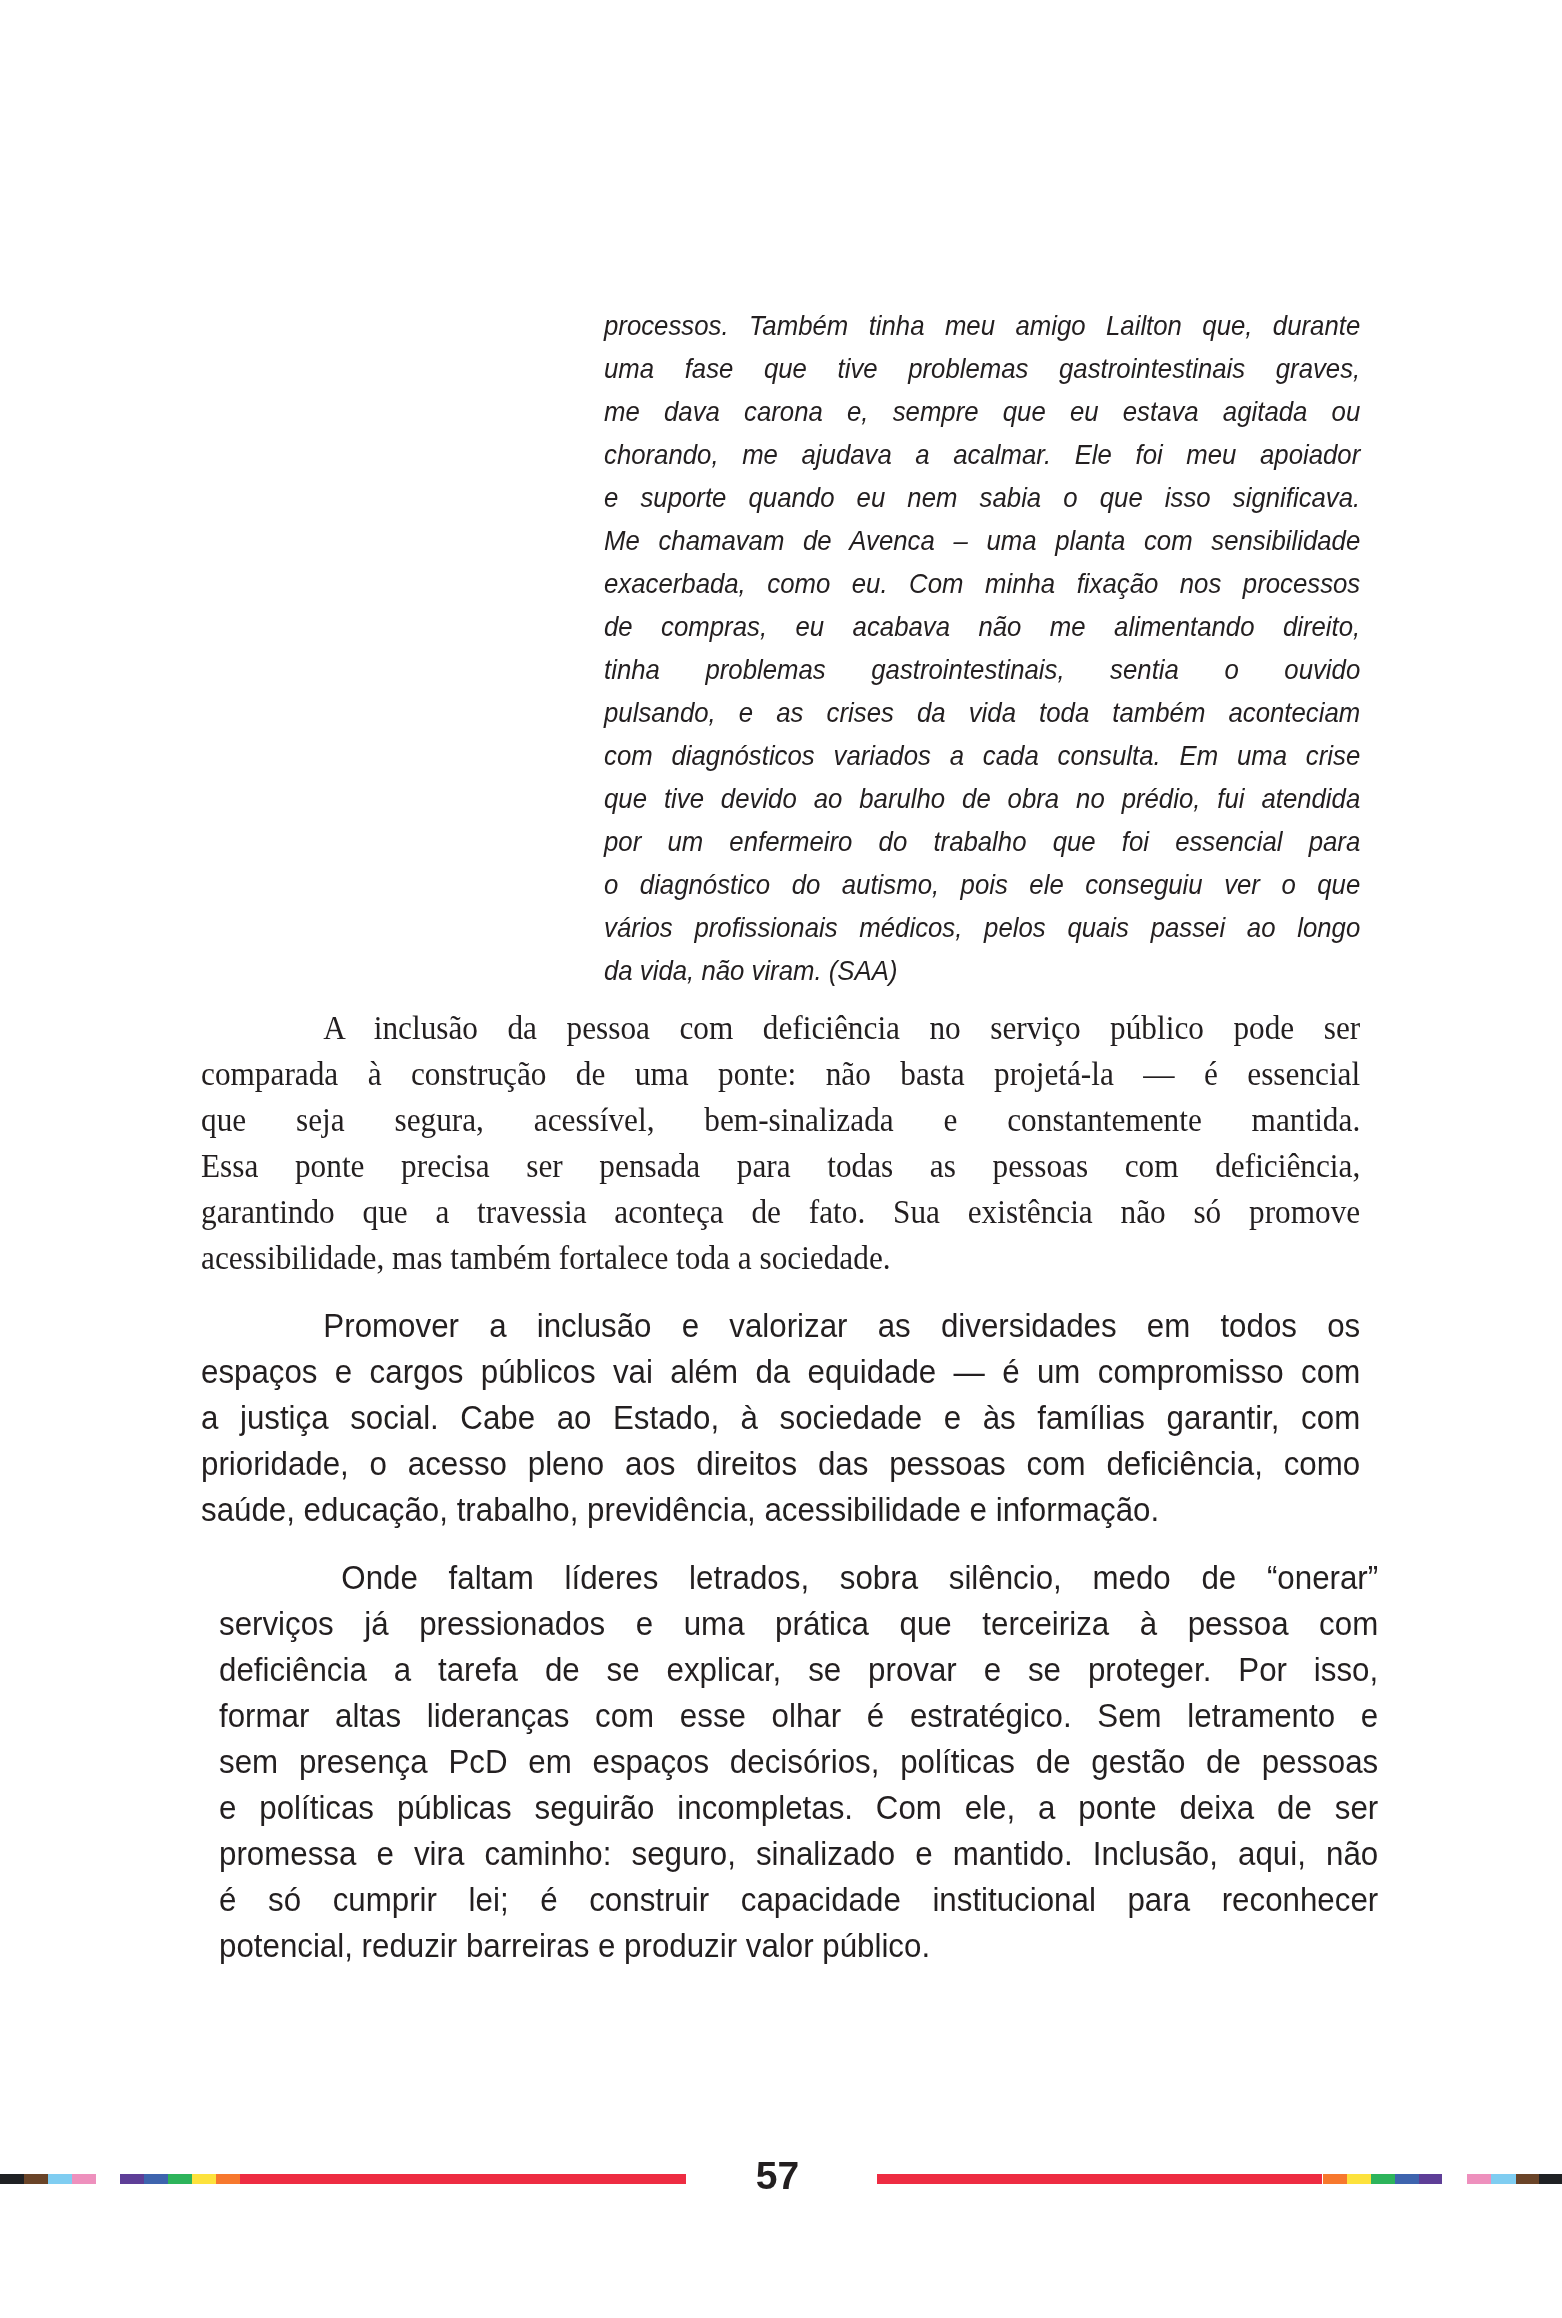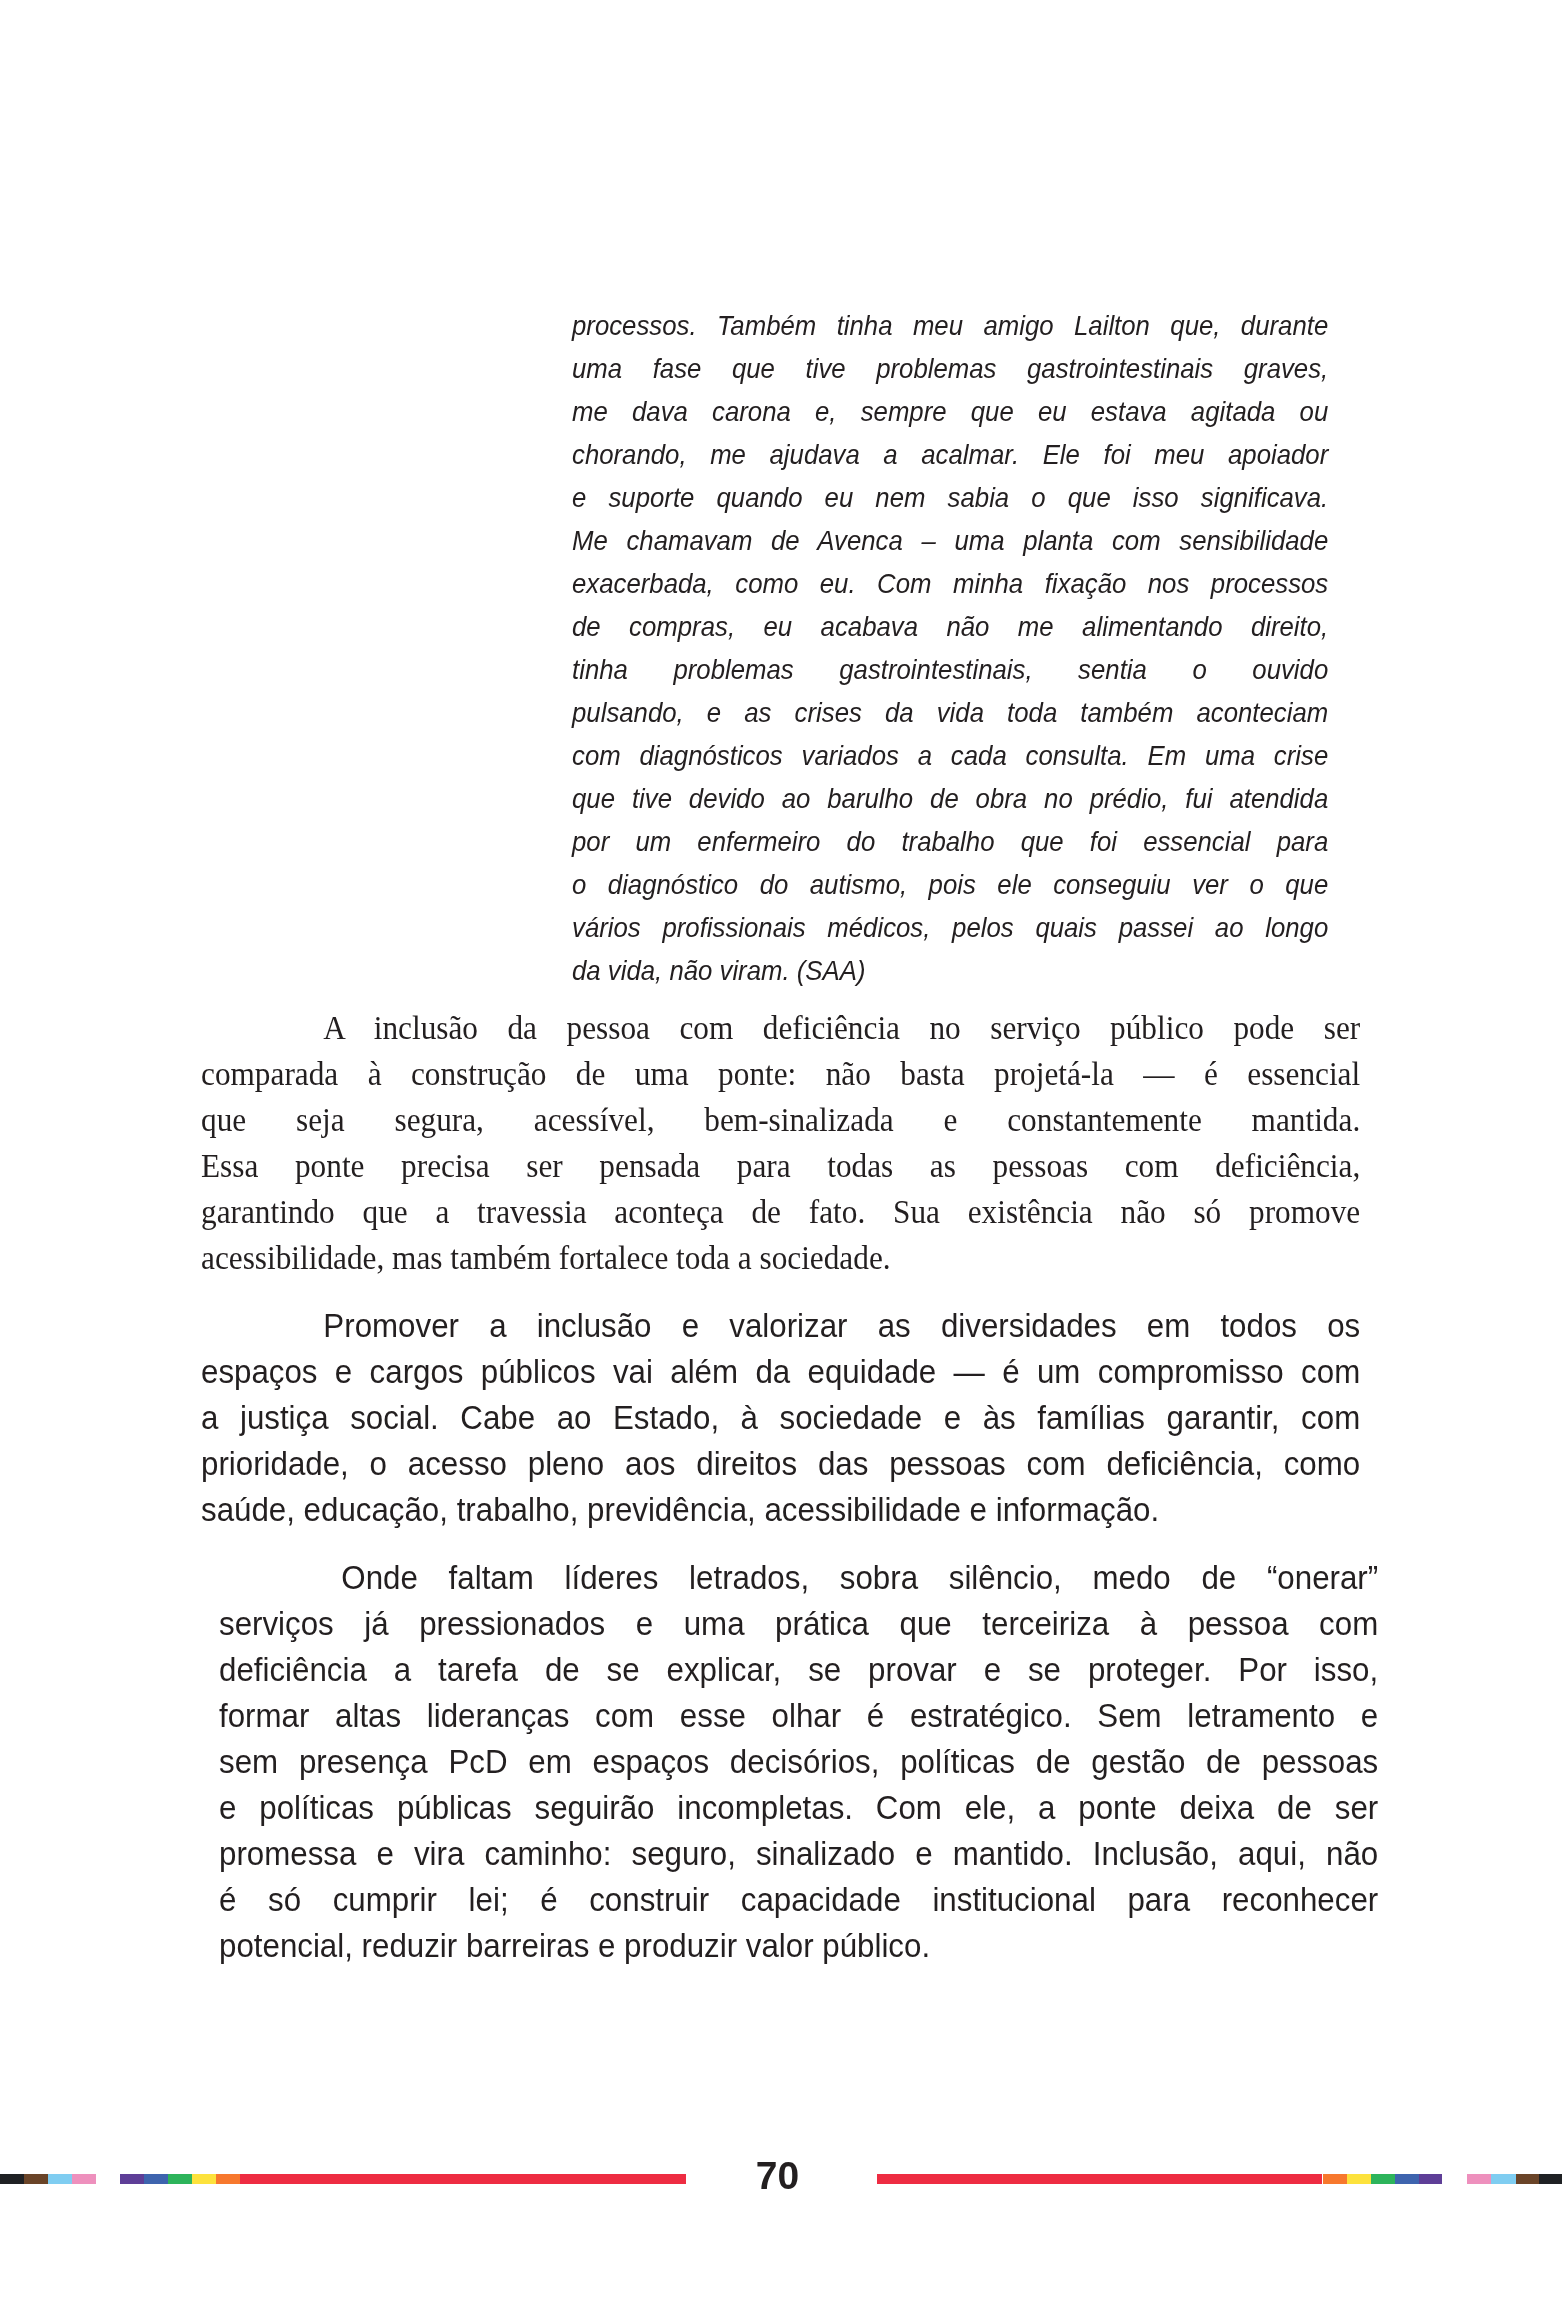--- a/index.html
+++ b/index.html
@@ -11,21 +11,21 @@
       position: relative;
       width: 1563px;
       height: 2319px;
       overflow: hidden;
       color: #231f20;
       font-family: "Liberation Sans", sans-serif;
     }
     
     .quote {
       position: absolute;
-      left: 572px;
+      left: 604px;
       top: 304px;
       width: 756px;
     }
     .quote .squeeze {
       width: 822px;               
       transform: scaleX(0.92);
       transform-origin: 0 0;
     }
     .quote .line {
       font-style: italic;
@@ -150,21 +150,21 @@
   <div class="stripe" style="left: 24px; width: 24px; background-color: rgb(106, 68, 40);"></div>
   <div class="stripe" style="left: 48px; width: 24px; background-color: rgb(127, 205, 241);"></div>
   <div class="stripe" style="left: 72px; width: 24px; background-color: rgb(238, 144, 189);"></div>
   <div class="stripe" style="left: 120px; width: 24px; background-color: rgb(94, 62, 151);"></div>
   <div class="stripe" style="left: 144px; width: 24px; background-color: rgb(62, 100, 174);"></div>
   <div class="stripe" style="left: 168px; width: 24px; background-color: rgb(45, 180, 91);"></div>
   <div class="stripe" style="left: 192px; width: 24px; background-color: rgb(253, 226, 60);"></div>
   <div class="stripe" style="left: 216px; width: 24px; background-color: rgb(247, 120, 45);"></div>
   <div class="stripe" style="left: 240px; width: 446px; background-color: rgb(238, 44, 66);"></div>
 
-  <div class="page-number">70</div>
+  <div class="page-number">57</div>
 
   <div class="stripe" style="left: 877px; width: 445px; background-color: rgb(238, 44, 66);"></div>
   <div class="stripe" style="left: 1323px; width: 24px; background-color: rgb(247, 120, 45);"></div>
   <div class="stripe" style="left: 1347px; width: 25px; background-color: rgb(253, 226, 60);"></div>
   <div class="stripe" style="left: 1371px; width: 24px; background-color: rgb(45, 180, 91);"></div>
   <div class="stripe" style="left: 1395px; width: 24px; background-color: rgb(62, 100, 174);"></div>
   <div class="stripe" style="left: 1419px; width: 23px; background-color: rgb(94, 62, 151);"></div>
   <div class="stripe" style="left: 1467px; width: 24px; background-color: rgb(238, 144, 189);"></div>
   <div class="stripe" style="left: 1491px; width: 25px; background-color: rgb(127, 205, 241);"></div>
   <div class="stripe" style="left: 1516px; width: 24px; background-color: rgb(106, 68, 40);"></div>

